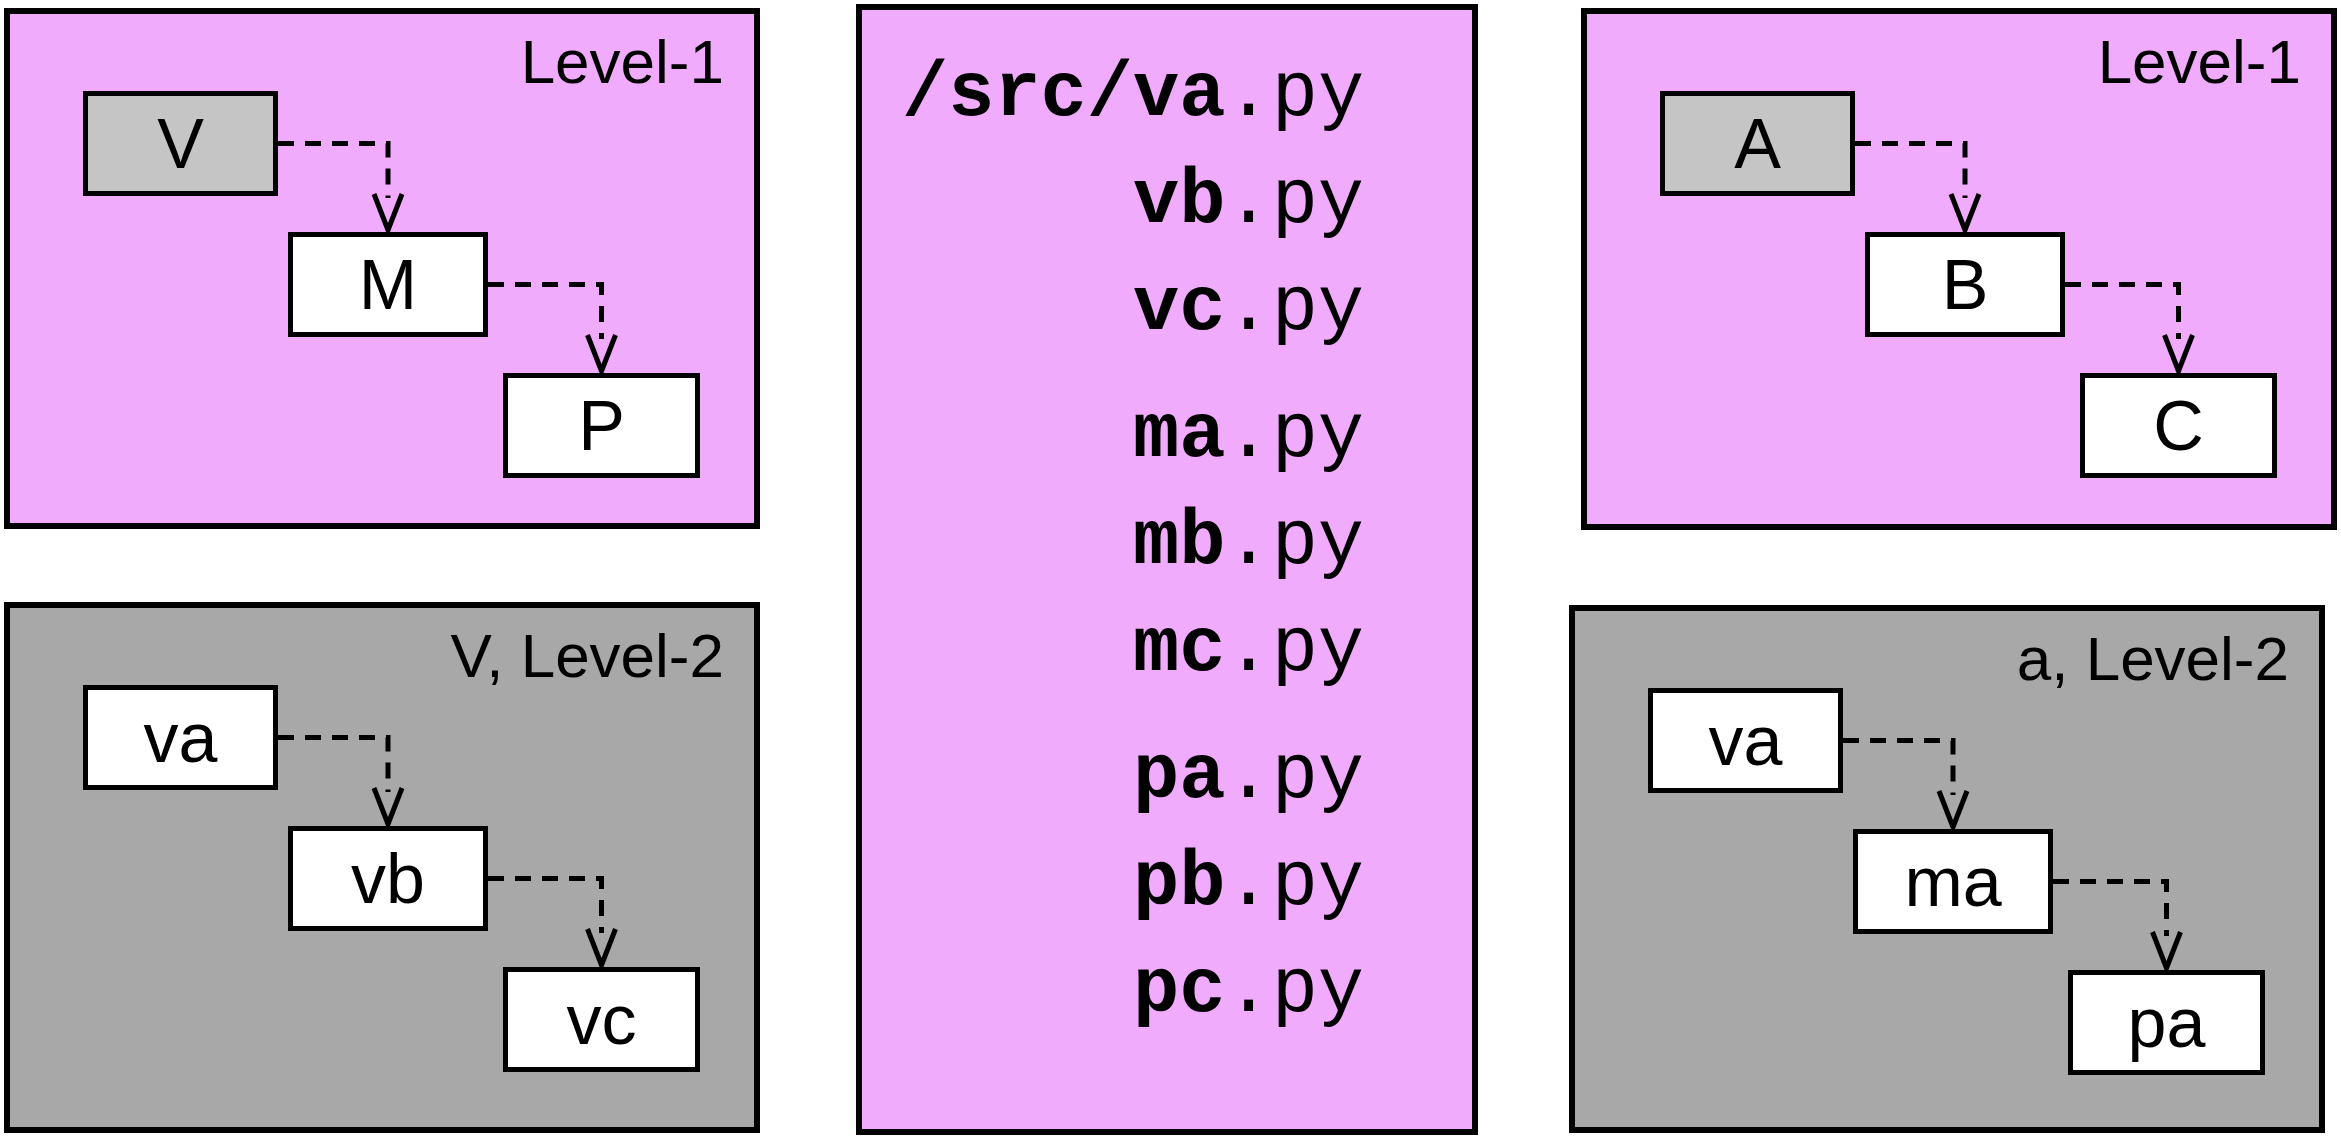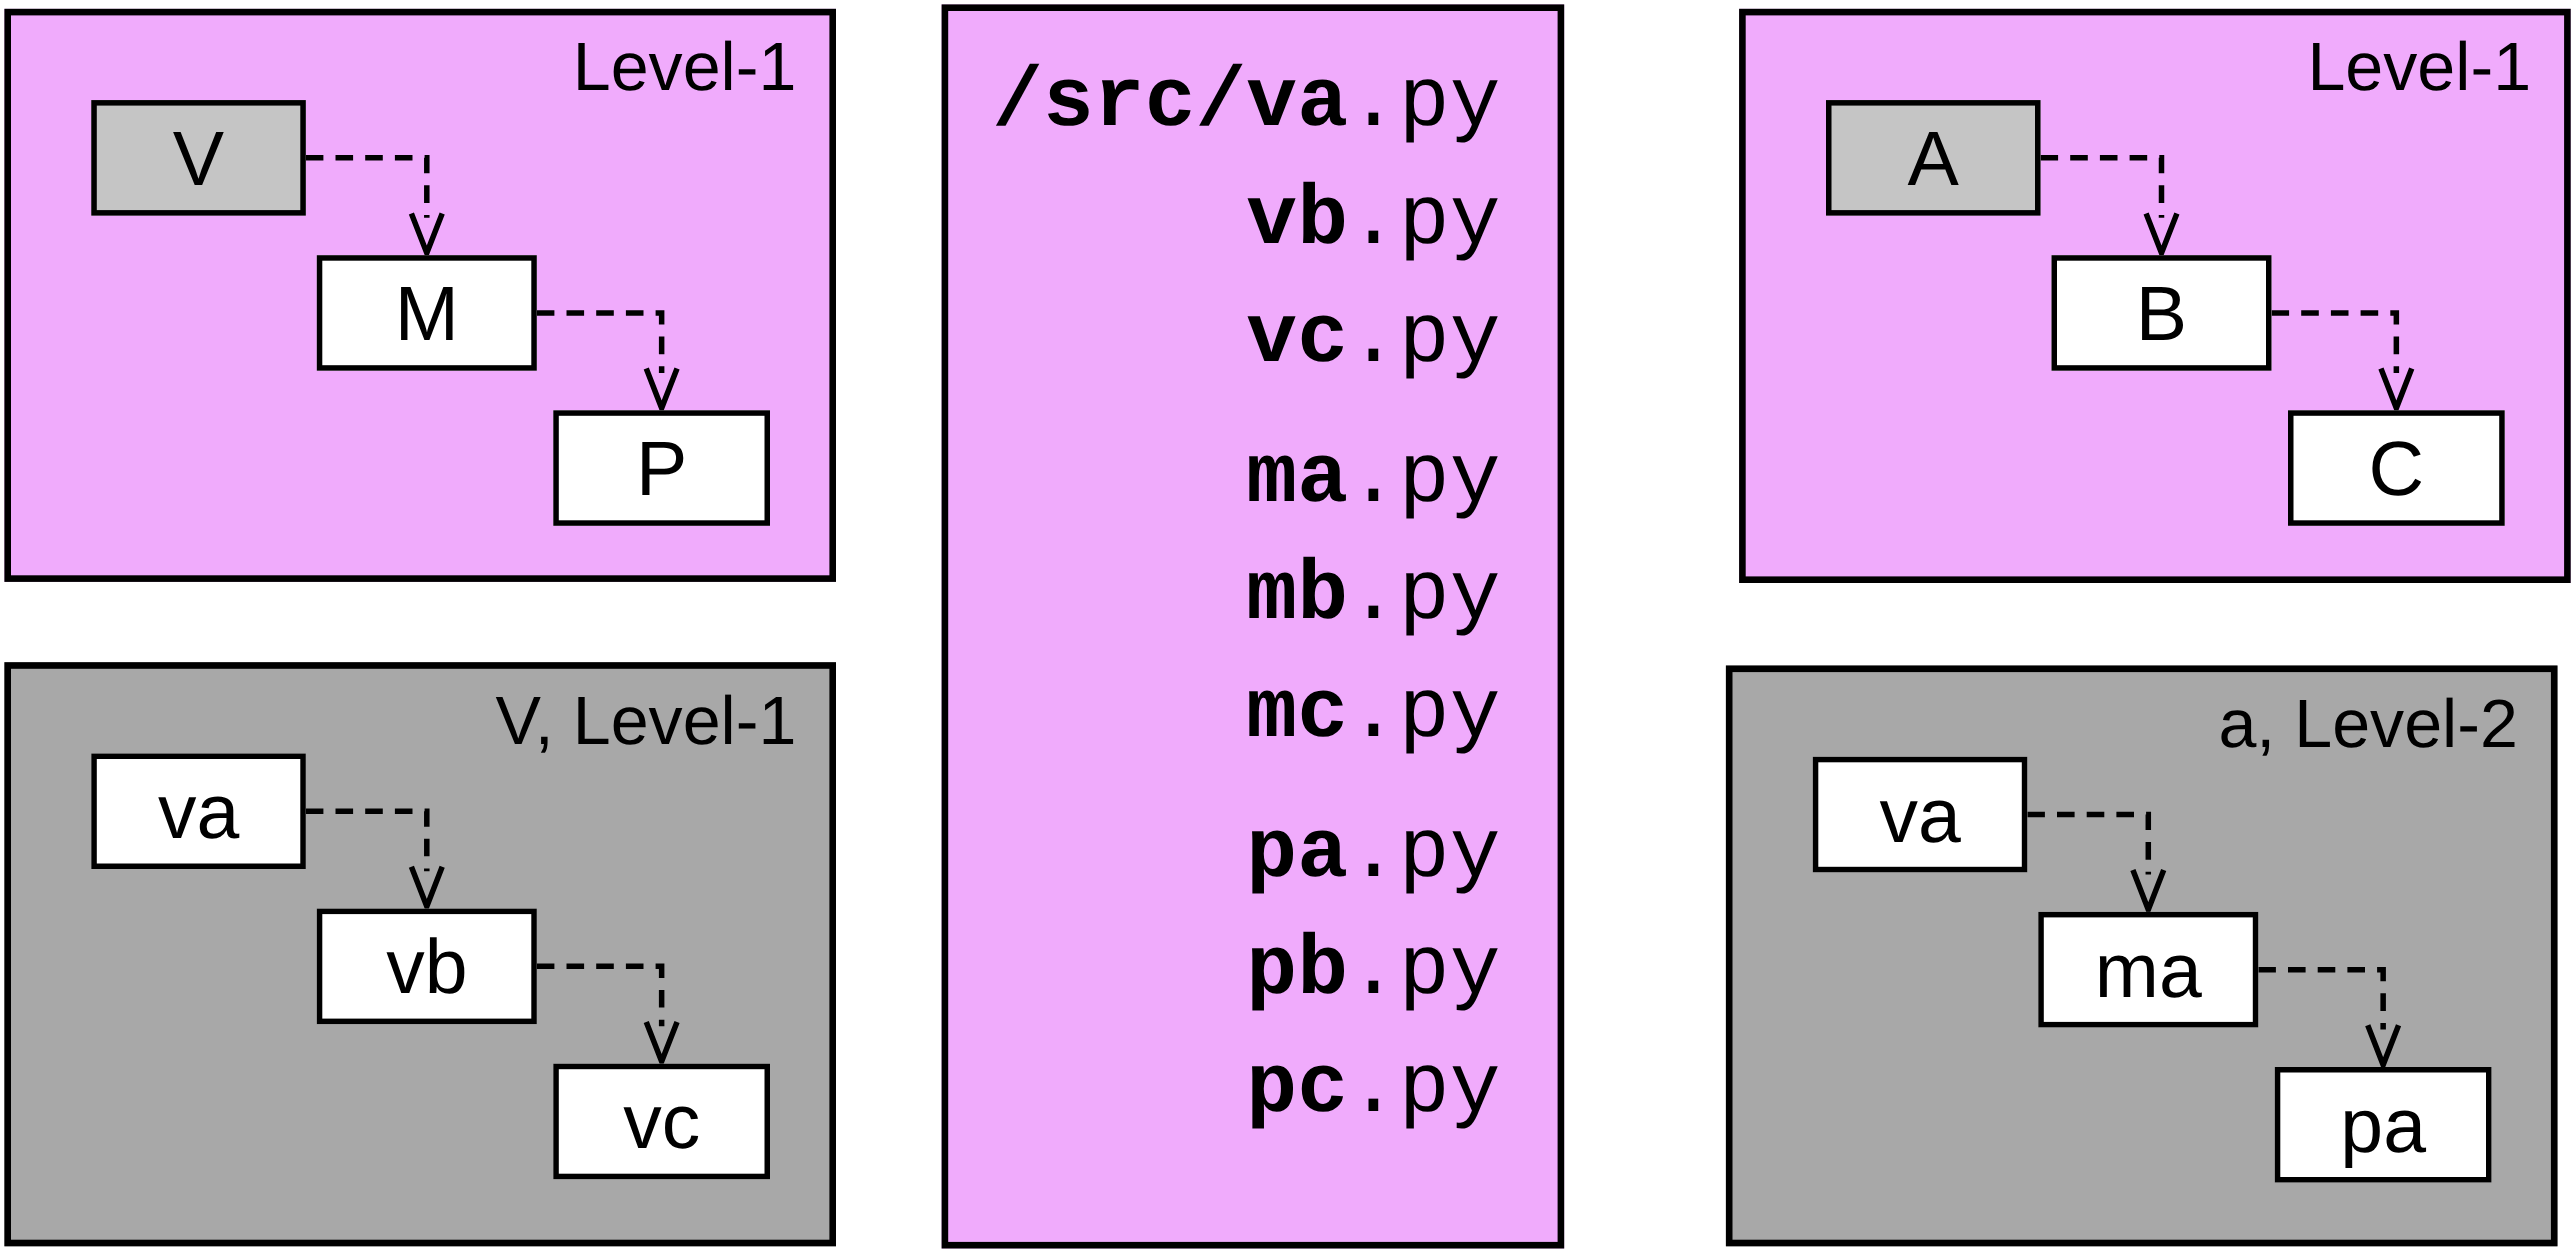--- a/index.html
+++ b/index.html
@@ -75,39 +75,39 @@
       </div>
       <div class="dbox pos2">
         <span>M</span>
       </div>
       <div class="dbox pos3">
         <span>P</span>
       </div>
     </section>
 
   <section class="panel gray" id="p-bottom_left" style="left:4px;top:602px;width:756px;height:531px">
-      <div class="panel-label">V, Level-1</div>
+      <div class="panel-label">V, Level-2</div>
       <svg class="connectors" width="744" height="520">
    <path d="M 268 129.5 H 378 V 184" fill="none" stroke="var(--line)" stroke-width="5" stroke-dasharray="16 11"></path>
    <path d="M 364 180 L 378 216 L 392 180" fill="none" stroke="var(--line)" stroke-width="5"></path>
    <path d="M 478 270.5 H 591.5 V 325" fill="none" stroke="var(--line)" stroke-width="5" stroke-dasharray="16 11"></path>
    <path d="M 577.5 321 L 591.5 357 L 605.5 321" fill="none" stroke="var(--line)" stroke-width="5"></path>
       </svg>
       <div class="dbox pos1">
         <span>va</span>
       </div>
       <div class="dbox pos2">
         <span>vb</span>
       </div>
       <div class="dbox pos3">
         <span>vc</span>
       </div>
     </section>
 
-  <section class="panel white" id="p-mid" style="left:856px;top:4px;width:566px;height:1131px">
+  <section class="panel white" id="p-mid" style="left:856px;top:4px;width:622px;height:1131px">
     <div class="listing"><span class="file-line"><span class="stem">/src/</span><span class="stem">va</span><span class="ext">.py</span></span><span class="file-line indent"><span class="stem">vb</span><span class="ext">.py</span></span><span class="file-line indent"><span class="stem">vc</span><span class="ext">.py</span></span><span class="file-line indent gap"><span class="stem">ma</span><span class="ext">.py</span></span><span class="file-line indent"><span class="stem">mb</span><span class="ext">.py</span></span><span class="file-line indent"><span class="stem">mc</span><span class="ext">.py</span></span><span class="file-line indent gap"><span class="stem">pa</span><span class="ext">.py</span></span><span class="file-line indent"><span class="stem">pb</span><span class="ext">.py</span></span><span class="file-line indent"><span class="stem">pc</span><span class="ext">.py</span></span></div>
   </section>
 
   <section class="panel white" id="p-top_right" style="left:1581px;top:8px;width:756px;height:522px">
       <div class="panel-label">Level-1</div>
       <svg class="connectors" width="744" height="520">
    <path d="M 268 129.5 H 378 V 184" fill="none" stroke="var(--line)" stroke-width="5" stroke-dasharray="16 11"></path>
    <path d="M 364 180 L 378 216 L 392 180" fill="none" stroke="var(--line)" stroke-width="5"></path>
    <path d="M 478 270.5 H 591.5 V 325" fill="none" stroke="var(--line)" stroke-width="5" stroke-dasharray="16 11"></path>
    <path d="M 577.5 321 L 591.5 357 L 605.5 321" fill="none" stroke="var(--line)" stroke-width="5"></path>

